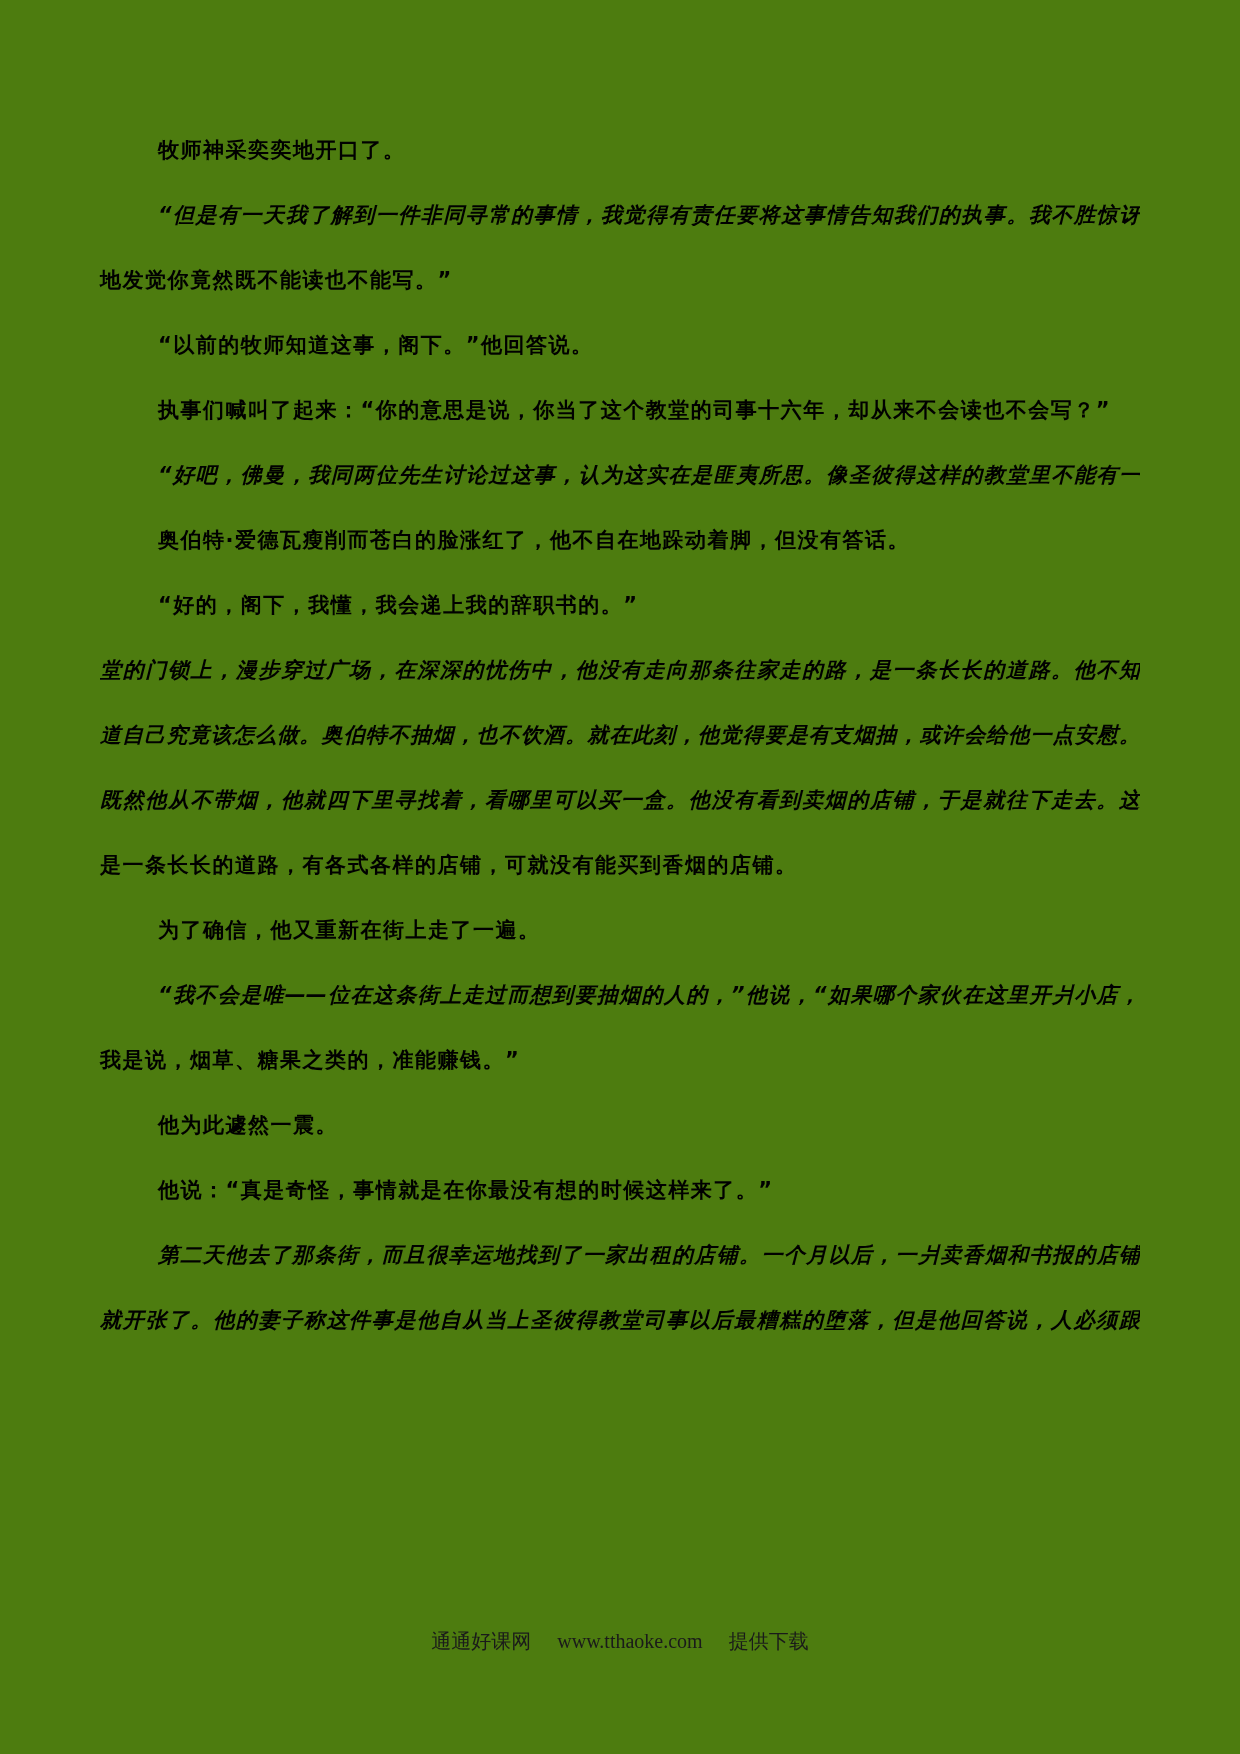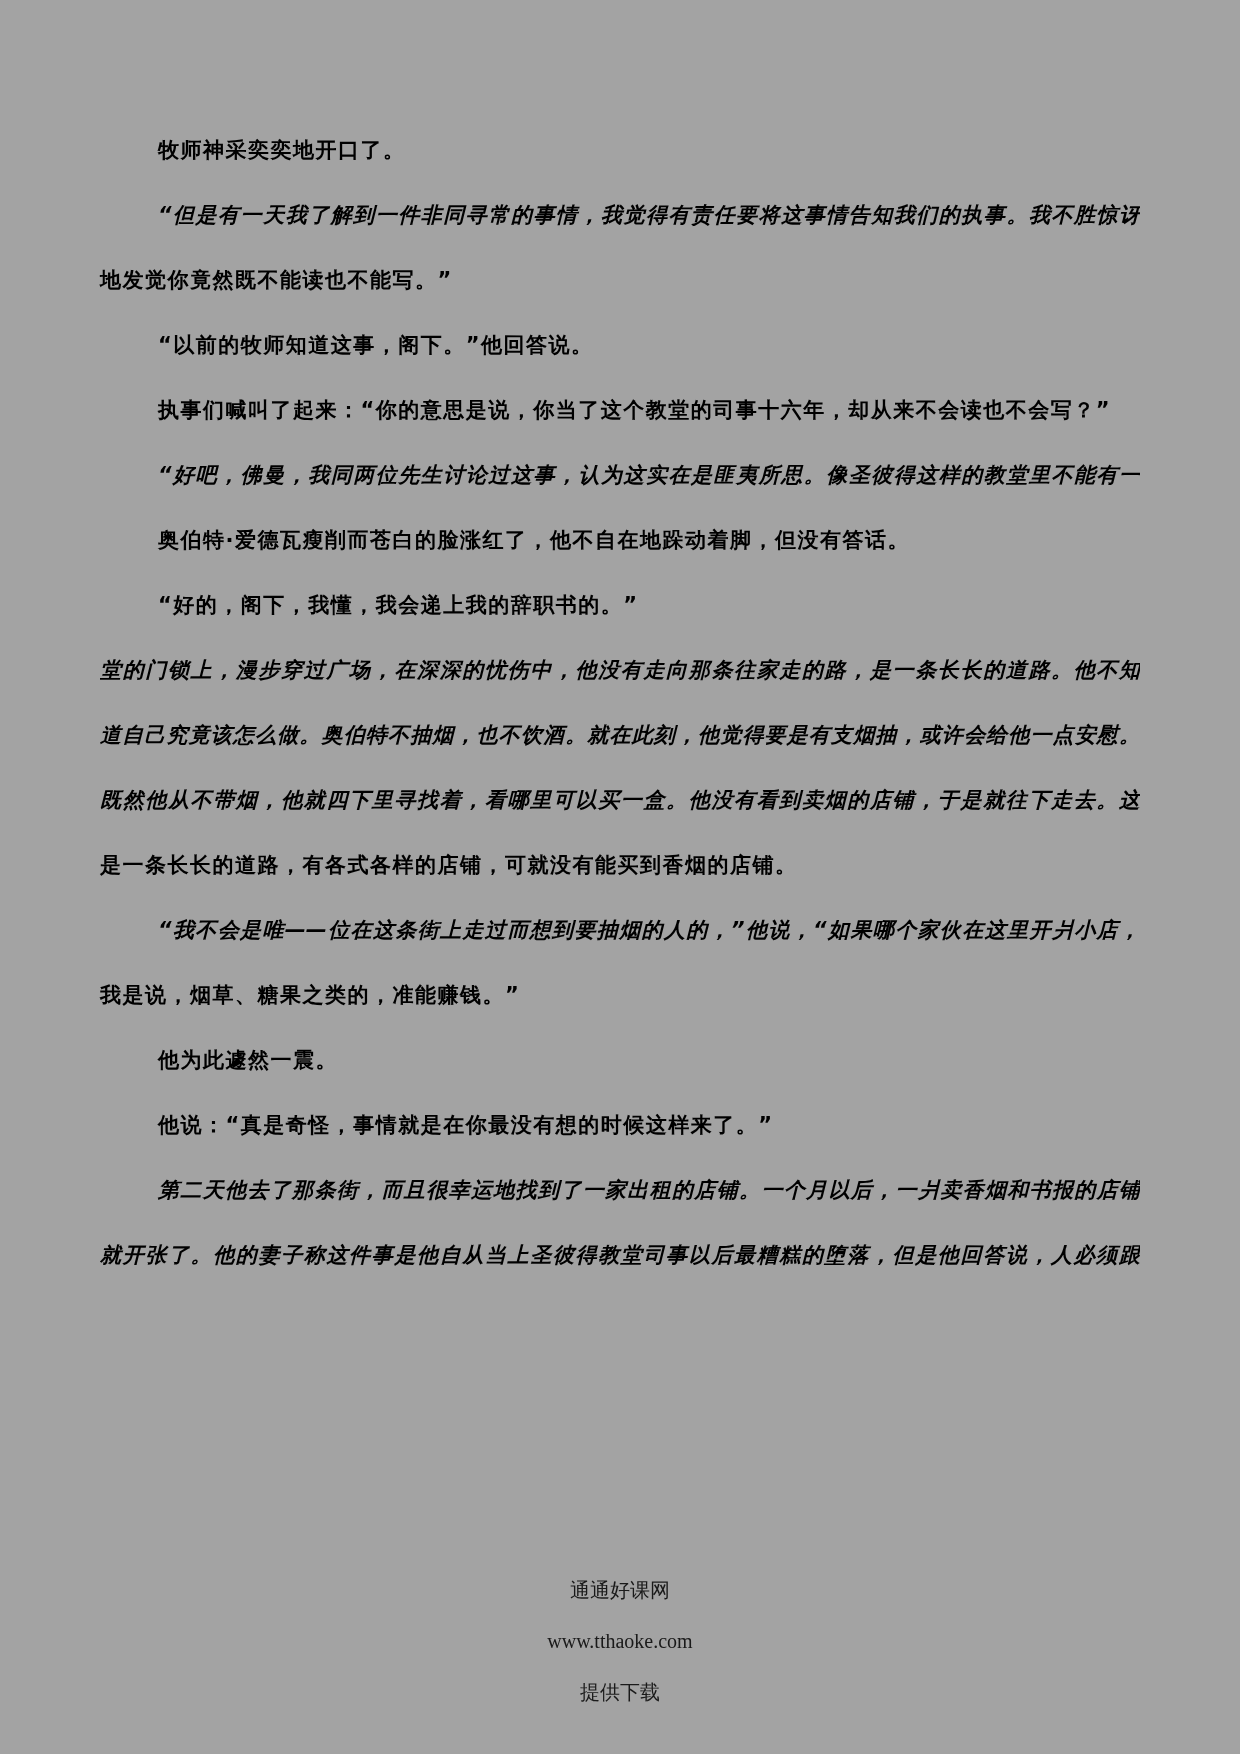--- a/index.html
+++ b/index.html
@@ -6,21 +6,21 @@
   body {
     width: 1240px;
     height: 1754px;
     background: #ffffff;
     font-family: "DejaVu Sans", "Liberation Sans", sans-serif;
   }
   .page {
     position: relative;
     width: 1240px;
     height: 1754px;
-    background: #a3a3a3;
+    background: #4d7c0f;
     overflow: hidden;
     color: #000000;
   }
   .body-text {
     position: absolute;
     top: 118px;
     left: 100px;
     width: 1040px;
   }
   .line {
@@ -48,41 +48,41 @@
     width: 1240px;
     height: 42px;
     display: flex;
     justify-content: center;
     align-items: center;
     gap: 26px;
     font-family: "Liberation Serif", "DejaVu Serif", serif;
     font-size: 20px;
     font-weight: normal;
     color: #1a1a1a;
-    flex-direction: column;
   }
 </style>
 </head>
 <body>
 
 <div class="page">
 
   <div class="body-text">
       <div class="line indent">牧师神采奕奕地开口了。</div>
       <div class="line indent justify">“但是有一天我了解到一件非同寻常的事情，我觉得有责任要将这事情告知我们的执事。我不胜惊讶</div>
       <div class="line">地发觉你竟然既不能读也不能写。”</div>
       <div class="line indent">“以前的牧师知道这事，阁下。”他回答说。</div>
       <div class="line indent">执事们喊叫了起来：“你的意思是说，你当了这个教堂的司事十六年，却从来不会读也不会写？”</div>
       <div class="line indent justify">“好吧，佛曼，我同两位先生讨论过这事，认为这实在是匪夷所思。像圣彼得这样的教堂里不能有一</div>
       <div class="line indent">奥伯特·爱德瓦瘦削而苍白的脸涨红了，他不自在地跺动着脚，但没有答话。</div>
       <div class="line indent">“好的，阁下，我懂，我会递上我的辞职书的。”</div>
       <div class="line justify">堂的门锁上，漫步穿过广场，在深深的忧伤中，他没有走向那条往家走的路，是一条长长的道路。他不知</div>
       <div class="line justify">道自己究竟该怎么做。奥伯特不抽烟，也不饮酒。就在此刻，他觉得要是有支烟抽，或许会给他一点安慰。</div>
       <div class="line justify">既然他从不带烟，他就四下里寻找着，看哪里可以买一盒。他没有看到卖烟的店铺，于是就往下走去。这</div>
       <div class="line">是一条长长的道路，有各式各样的店铺，可就没有能买到香烟的店铺。</div>
+      <div class="line indent">为了确信，他又重新在街上走了一遍。</div>
       <div class="line indent justify">“我不会是唯——位在这条街上走过而想到要抽烟的人的，”他说，“如果哪个家伙在这里开爿小店，</div>
       <div class="line">我是说，烟草、糖果之类的，准能赚钱。”</div>
       <div class="line indent">他为此遽然一震。</div>
       <div class="line indent">他说：“真是奇怪，事情就是在你最没有想的时候这样来了。”</div>
       <div class="line indent justify">第二天他去了那条街，而且很幸运地找到了一家出租的店铺。一个月以后，一爿卖香烟和书报的店铺</div>
       <div class="line justify">就开张了。他的妻子称这件事是他自从当上圣彼得教堂司事以后最糟糕的堕落，但是他回答说，人必须跟</div>
     </div>
 
   <div class="footer">
     <span>通通好课网</span>

